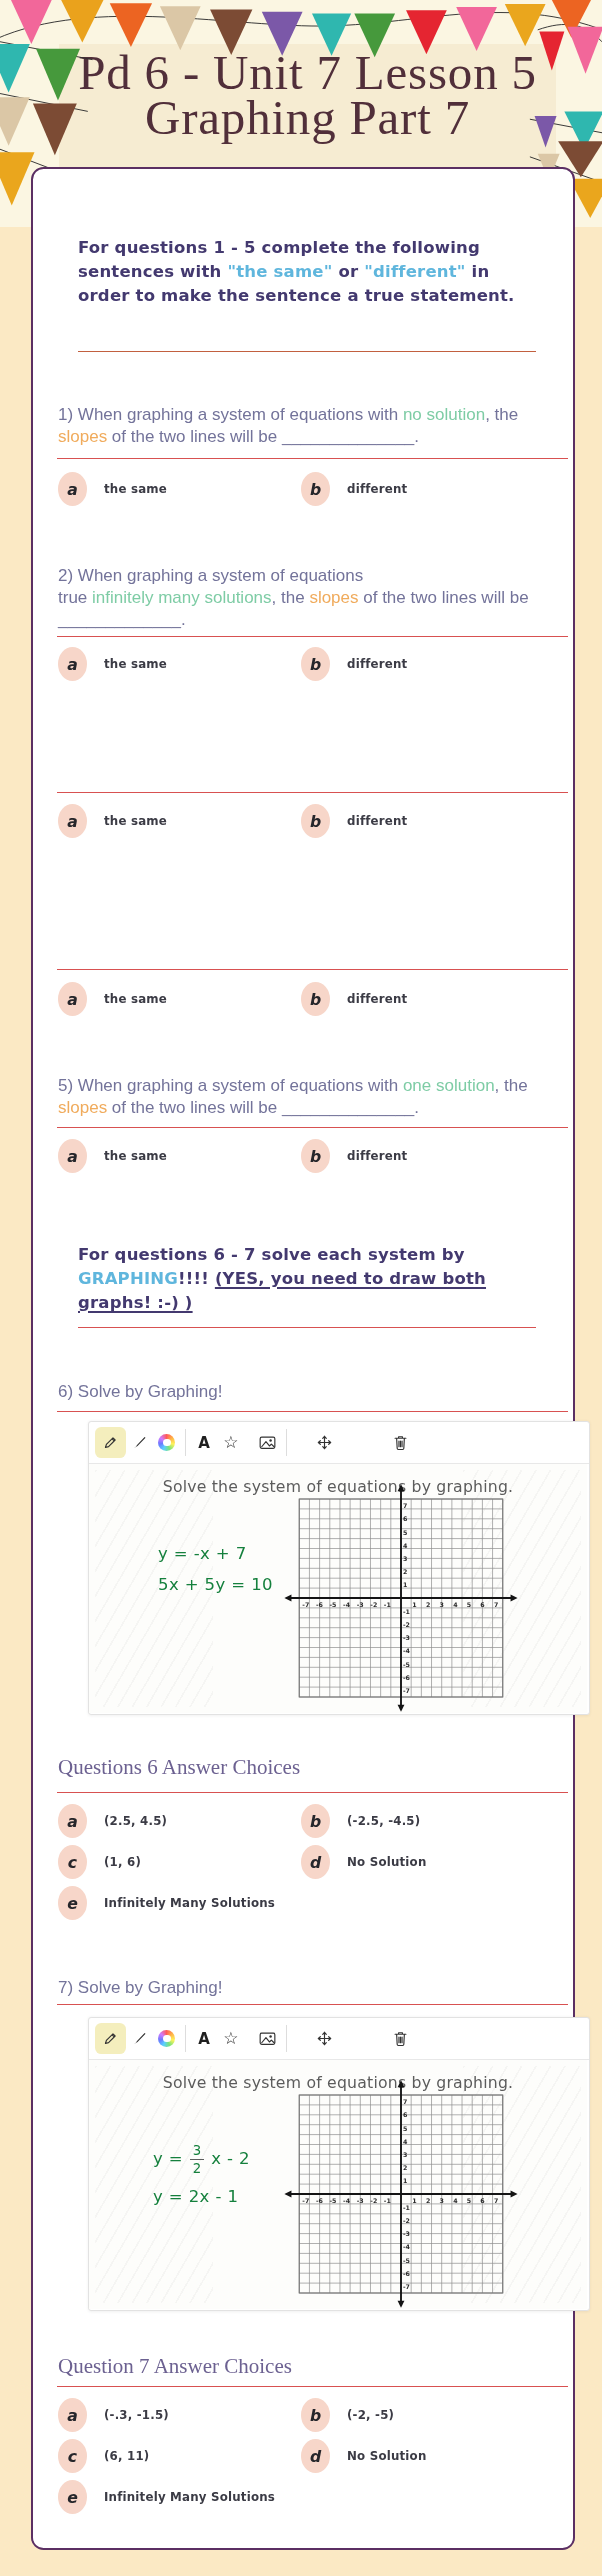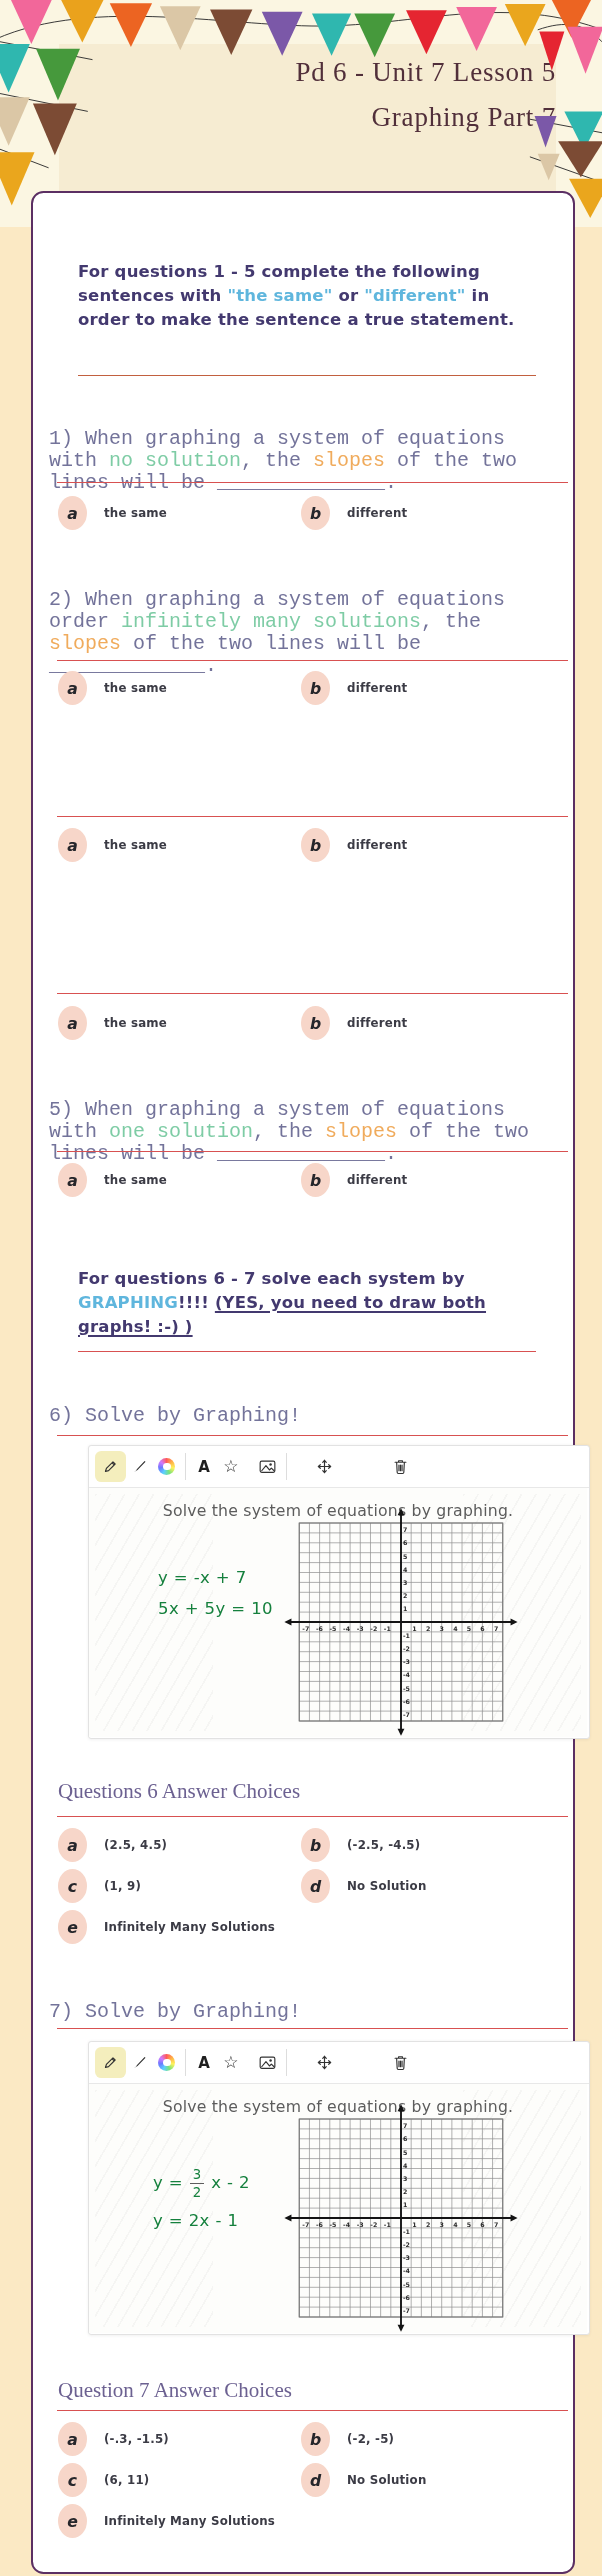--- a/index.html
+++ b/index.html
@@ -1,37 +1,37 @@
 <!DOCTYPE html>
 <html style="font-size:12.5px"><head>
 <meta charset="utf-8">
 <style>
   html,body{margin:0;padding:0;}
   .page{position:relative;width:602px;height:2576px;background:#fbf6e2;overflow:hidden;
         font-family:"DejaVu Sans",sans-serif;}
   .bg-bottom{position:absolute;left:0;top:227px;width:602px;height:2349px;background:#fbe9c4;}
   .banner-svg{position:absolute;left:0;top:0;z-index:2;}
   .title-block{position:absolute;left:59px;top:44px;width:497px;height:221px;background:#f6ecd2;z-index:1;}
-  .title-text{margin-top:6.3px;text-align:right;font-family:"Liberation Serif",serif;
-              font-size:27px;line-height:45px;color:#512f3a;letter-spacing:0.8px;}
+  .title-text{margin-top:6.3px;text-align:center;font-family:"Liberation Serif",serif;
+              font-size:49px;line-height:45px;color:#512f3a;letter-spacing:0.8px;}
   .title-text span{display:block;}
   .card{position:absolute;left:31px;top:167px;width:540px;height:2379px;background:#ffffff;
-        border:2.4px solid #5b2f63;border-radius:12.5px;z-index:3;margin-top:24px;}
+        border:2.4px solid #5b2f63;border-radius:12.5px;z-index:3;}
   .card > div{position:absolute;}
 
   .instr{left:45px;width:453px;font-weight:bold;font-size:16.5px;line-height:24px;color:#43396f;letter-spacing:0.2px;}
   .kw-blue{color:#5fb6dd;}
   .kw-green{color:#7ecca5;}
   .kw-orange{color:#f0ab5c;}
   .u-under{text-decoration:underline;text-decoration-thickness:1.6px;text-underline-offset:3.1px;}
   .hr{height:0;border-top:1.6px solid #d85151;}
   .hr-orange{border-top-color:#c2603f;}
   .hr-thin{border-top-width:1.2px;}
 
-  .qtext{left:16px;width:514px;font-family:Liberation Mono, monospace;font-size:20px;
+  .qtext{left:25px;width:514px;font-family:Liberation Sans, sans-serif;font-size:17px;
          line-height:22px;color:#73739a;}
   .blank-block{display:block;padding-top:9.4px;}
 
   .ans-row{left:25px;width:502px;height:35px;}
   .choice{position:absolute;top:0;display:flex;align-items:center;cursor:pointer;}
   .b-col{left:243px;}
   .bubble{width:29px;height:34px;border-radius:50%;background:#f7d6c9;display:flex;
           align-items:center;justify-content:center;margin-right:17px;flex:none;}
   .bubble-letter{font-style:italic;font-weight:600;font-size:15.7px;color:#26262b;}
   .choice-label{font-size:11.8px;font-weight:600;color:#3b3b45;letter-spacing:0.2px;white-space:nowrap;}
@@ -144,21 +144,21 @@
       <div class="choice b-col">
         <span class="bubble">
             <span class="bubble-letter">b</span>
           </span>
         <span class="choice-label">different</span>
       </div>
     </div>
 
     <div class="qtext" style="top:396px">
       <span>2) When graphing a system of equations</span><br>
-      <span>order </span><span class="kw-green">infinitely many solutions</span><span>, the </span><span class="kw-orange">slopes</span><span> of the two lines will be </span><span>_____________.</span>
+      <span>true </span><span class="kw-green">infinitely many solutions</span><span>, the </span><span class="kw-orange">slopes</span><span> of the two lines will be </span><span>_____________.</span>
     </div>
     <div class="hr hr-thin" style="left:24px;top:467px;width:511px"></div>
     <div class="ans-row" style="top:478px">
       <div class="choice">
         <span class="bubble">
             <span class="bubble-letter">a</span>
           </span>
         <span class="choice-label">the same</span>
       </div>
       <div class="choice b-col">
@@ -389,21 +389,21 @@
             <span class="bubble-letter">b</span>
           </span>
         <span class="choice-label">(-2.5, -4.5)</span>
       </div>
     </div>
     <div class="ans-row" style="top:1676px">
       <div class="choice">
         <span class="bubble">
             <span class="bubble-letter">c</span>
           </span>
-        <span class="choice-label">(1, 9)</span>
+        <span class="choice-label">(1, 6)</span>
       </div>
       <div class="choice b-col">
         <span class="bubble">
             <span class="bubble-letter">d</span>
           </span>
         <span class="choice-label">No Solution</span>
       </div>
     </div>
     <div class="ans-row" style="top:1717px">
       <div class="choice">

